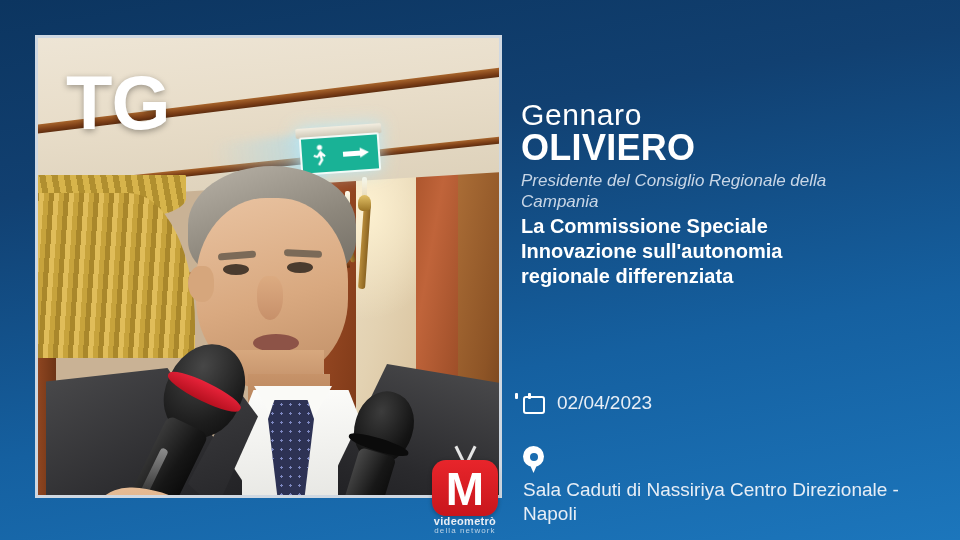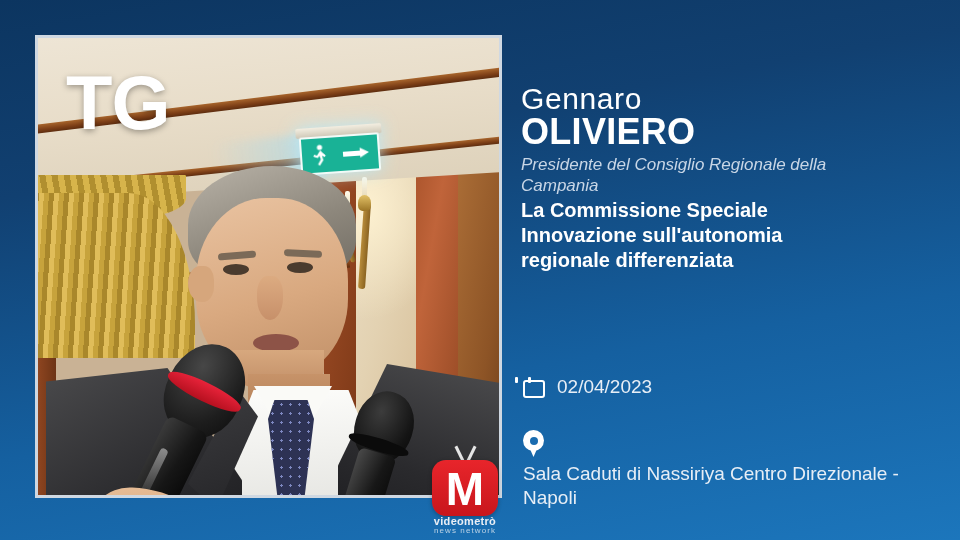--- a/index.html
+++ b/index.html
@@ -281,21 +281,21 @@
   #logo .n1{
     position:absolute; left:0; right:0; top:72px;
     font-size:11px; font-weight:700; color:#e9eef5; letter-spacing:.3px; line-height:11px;
   }
   #logo .n2{
     position:absolute; left:0; right:0; top:82px;
     font-size:8px; font-weight:400; color:#bcd3e6; letter-spacing:1.1px; line-height:9px;
   }
 
   
-  #info{ position:absolute; left:521px; top:0; width:420px; height:391px; }
+  #info{ position:absolute; left:521px; top:16px; width:420px; height:391px; }
   #firstname{
     position:absolute; left:0; top:83px; font-size:30px; font-weight:400;
     color:#fff; letter-spacing:.6px; line-height:32px;
   }
   #lastname{
     position:absolute; left:0; top:112px; font-size:36px; font-weight:700;
     color:#fff; letter-spacing:.3px; line-height:40px;
   }
   #role{
     position:absolute; left:0; top:154px; width:330px;
@@ -419,21 +419,21 @@
 
 <div id="logo">
   <span class="ant">
       <i class="a"></i>
       <i class="b"></i>
     </span>
   <span class="box">
     <span class="m">M</span>
   </span>
   <span class="n1">videometrò</span>
-  <span class="n2">news network</span>
+  <span class="n2">della network</span>
 </div>
 
 <div id="info">
 
   <div id="firstname">Gennaro</div>
   <div id="lastname">OLIVIERO</div>
   <div id="role">Presidente del Consiglio Regionale della Campania</div>
   <div id="headline">La Commissione Speciale Innovazione sull'autonomia regionale differenziata</div>
 
   <div class="meta-row" id="meta-date">

